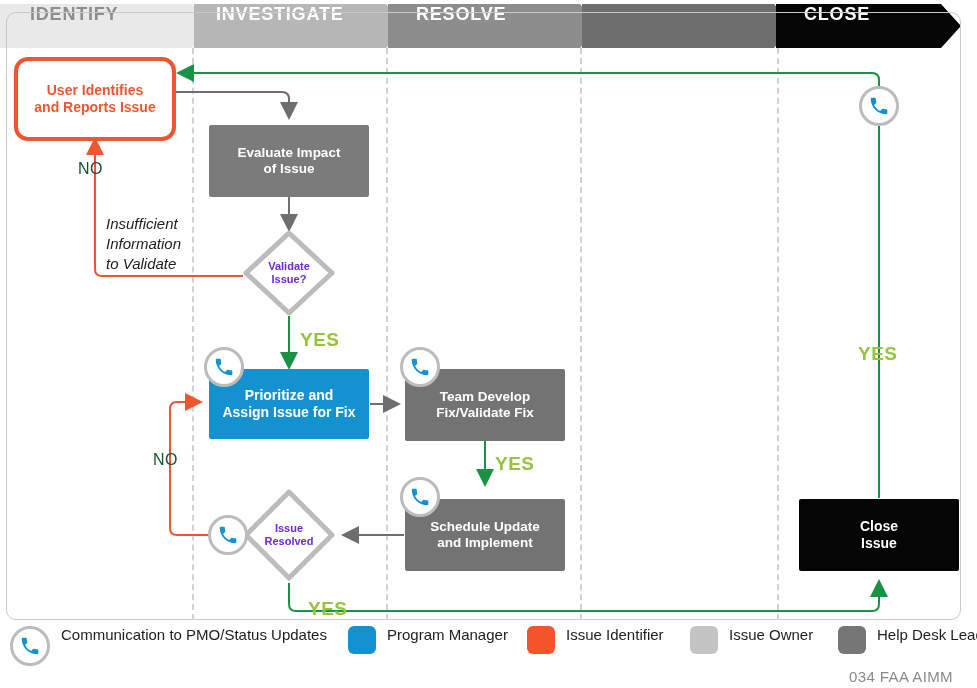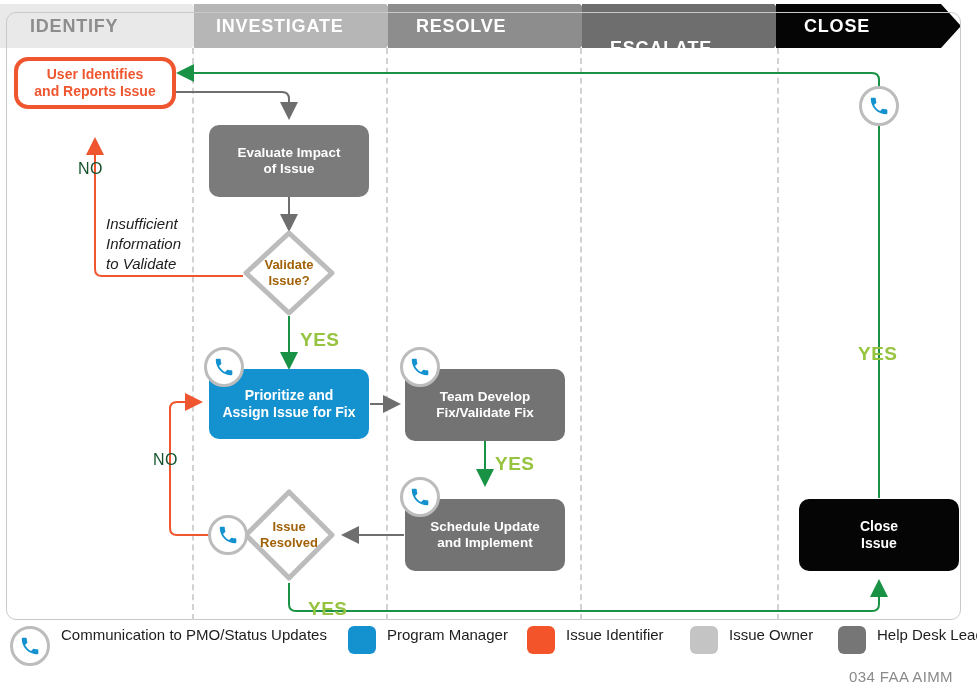--- a/index.html
+++ b/index.html
@@ -23,21 +23,20 @@
     left: 0;
     top: 4px;
     width: 977px;
     height: 44px;
   }
   .chev {
     position: absolute;
     top: 0;
     height: 44px;
     display: flex;
-    align-items: center;
     box-sizing: border-box;
   }
   .chev .chev-label {
     font-size: 18px;
     font-weight: bold;
     letter-spacing: 0.8px;
     font-family: "Liberation Sans", sans-serif;
     white-space: nowrap;
   }
   
@@ -61,21 +60,21 @@
     border-left: 2px dashed #d2d2d2;
   }
   
   .node {
     position: absolute;
     box-sizing: border-box;
     display: flex;
     align-items: center;
     justify-content: center;
     text-align: center;
-    border-radius: 10px;
+    border-radius: 2px;
     font-weight: bold;
     line-height: 1.22;
     font-size: 13.5px;
     font-family: "Liberation Sans", sans-serif;
     padding: 4px 8px;
   }
   .node-identifier {
     background: #ffffff;
     border: 4px solid #ef5630;
     color: #ef5630;
@@ -112,23 +111,23 @@
   }
   .diamond-label {
     position: absolute;
     left: 0; top: 0;
     width: 100%;
     height: 100%;
     display: flex;
     align-items: center;
     justify-content: center;
     text-align: center;
-    color: #a16207;
+    color: #6d28d9;
     font-weight: bold;
-    font-size: 13px;
+    font-size: 11px;
     line-height: 1.2;
     font-family: "Liberation Sans", sans-serif;
   }
   
   .phone-badge {
     position: absolute;
     width: 40px;
     height: 40px;
     border-radius: 50%;
     background: #ffffff;
@@ -300,21 +299,21 @@
 
     <path d="M404,535 L345,535" fill="none" stroke="#6e6e6e" stroke-width="2" marker-end="url(#ar-gray)"></path>
 
     <path d="M233,535 L177,535 Q170,535 170,528 L170,409 Q170,402 177,402 L199,402" fill="none" stroke="#ef5630" stroke-width="2" marker-end="url(#ar-orange)"></path>
 
     <path d="M289,583 L289,604 Q289,611 296,611 L872,611 Q879,611 879,604 L879,583" fill="none" stroke="#199245" stroke-width="2" marker-end="url(#ar-greendk)"></path>
 
     <path d="M879,498 L879,80 Q879,73 872,73 L180,73" fill="none" stroke="#199245" stroke-width="2" marker-end="url(#ar-greendk)"></path>
   </svg>
 
-  <div class="node node-identifier" style="left:14px; top:57px; width:162px; height:52px; white-space:pre-line;">User Identifies
+  <div class="node node-identifier" style="left:14px; top:57px; width:162px; height:84px; white-space:pre-line;">User Identifies
 and Reports Issue</div>
 
   <div class="node node-helpdesk" style="left:209px; top:125px; width:160px; height:72px; white-space:pre-line;">Evaluate Impact
 of Issue</div>
 
   <div class="diamond-wrap" style="left:241px; top:228px; width:96px; height:90px;">
     <svg class="diamond-shape" viewBox="0 0 96 90">
       <path d="M48,5 L91,45 L48,85 L5,45 Z" fill="#ffffff" stroke="#bcbcbc" stroke-width="5" stroke-linejoin="round"></path>
     </svg>
     <div class="diamond-label" style="white-space:pre-line;">Validate

